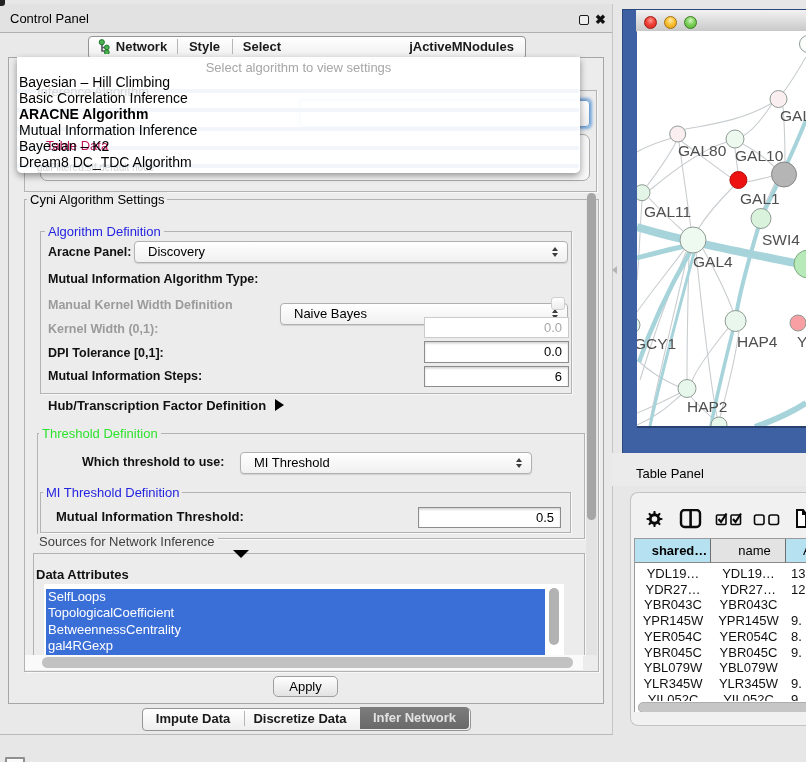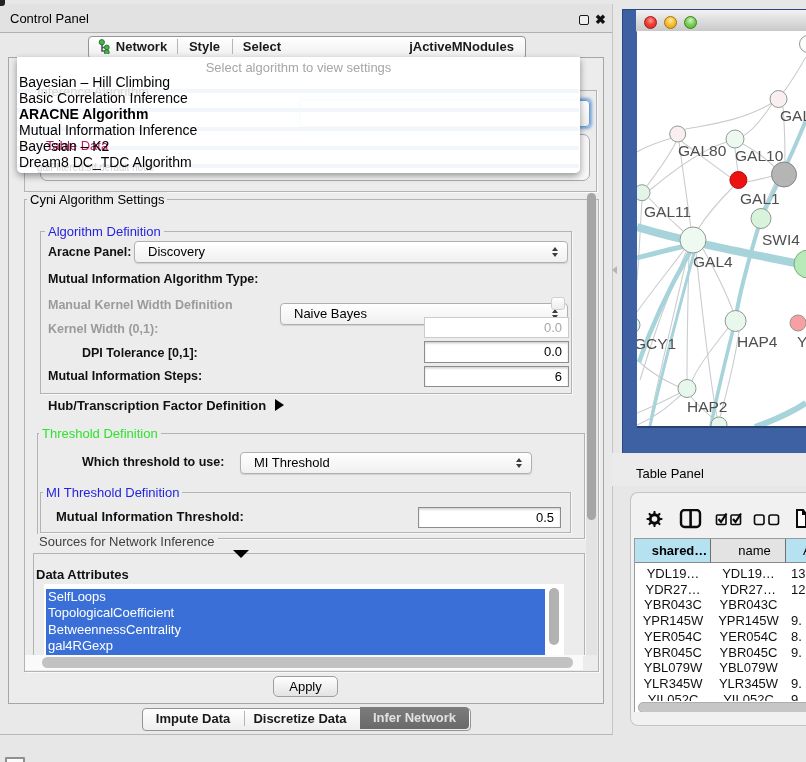--- a/index.html
+++ b/index.html
@@ -80,21 +80,21 @@
         <b class="dn"></b>
       </div>
   </div>
 
   <div class="dlbl" style="left:48px;top:298px;">Manual Kernel Width Definition</div>
   <div class="abs" style="left:551px;top:297px;width:12px;height:11px;background:linear-gradient(#ffffff,#ececec);border:1px solid #cfcfcf;border-radius:3px;"></div>
 
   <div class="dlbl" style="left:48px;top:322px;">Kernel Width (0,1):</div>
   <div class="tf" style="left:424px;top:317px;width:137px;height:19px;line-height:19px;border:1px solid #cbcbcb;color:#a8a8a8;padding-right:6px;">0.0</div>
 
-  <div class="lbl" style="left:48px;top:346px;margin-left:34px;">DPI Tolerance [0,1]:</div>
+  <div class="lbl" style="left:48px;top:346px;">DPI Tolerance [0,1]:</div>
   <div class="tf" style="left:424px;top:341px;width:137px;height:20px;line-height:20px;border:1px solid #8d8d8d;box-shadow:inset 0 1.5px 2px rgba(0,0,0,.18);color:#000;padding-right:6px;">0.0</div>
 
   <div class="lbl" style="left:48px;top:369px;">Mutual Information Steps:</div>
   <div class="tf" style="left:424px;top:366px;width:137px;height:19px;line-height:19px;border:1px solid #8d8d8d;box-shadow:inset 0 1.5px 2px rgba(0,0,0,.18);color:#000;padding-right:6px;">6</div>
 
   <div class="lbl" style="left:48px;top:398px;font-size:13px;">Hub/Transcription Factor Definition</div>
   <div class="abs" style="left:275px;top:399px;width:0;height:0;border-top:6px solid transparent;border-bottom:6px solid transparent;border-left:9px solid #000;"></div>
 
   <div class="gbox" style="left:37px;top:433px;width:546px;height:104px;"></div>
   <div class="gcap" style="left:39px;top:426px;color:#2ee22e;">Threshold Definition</div>

